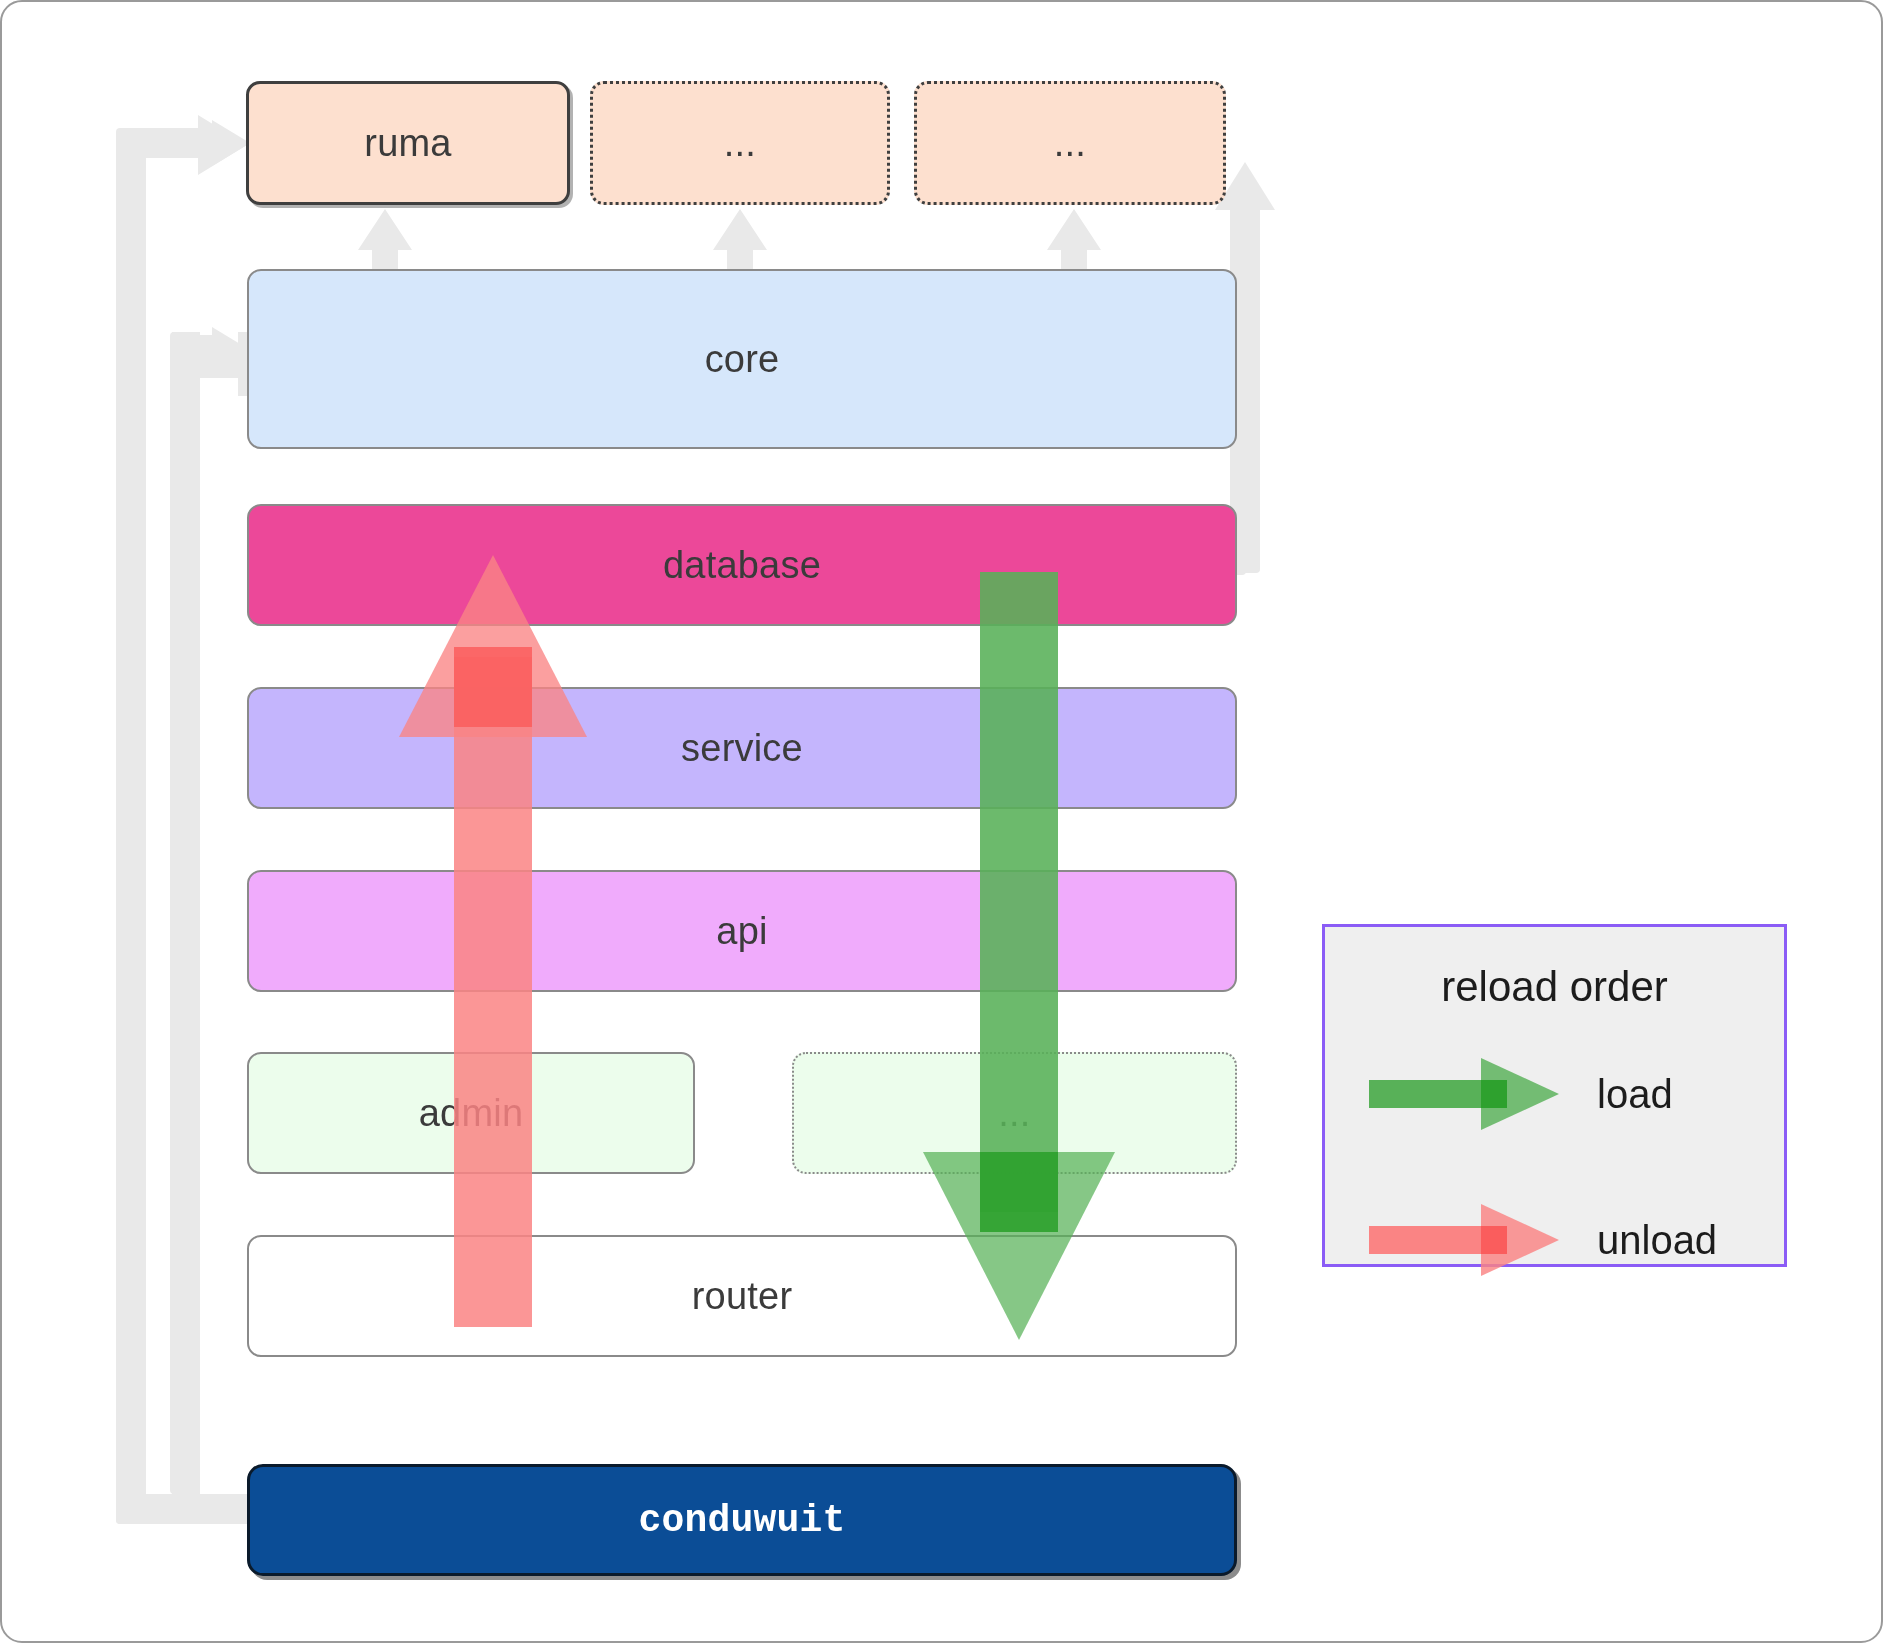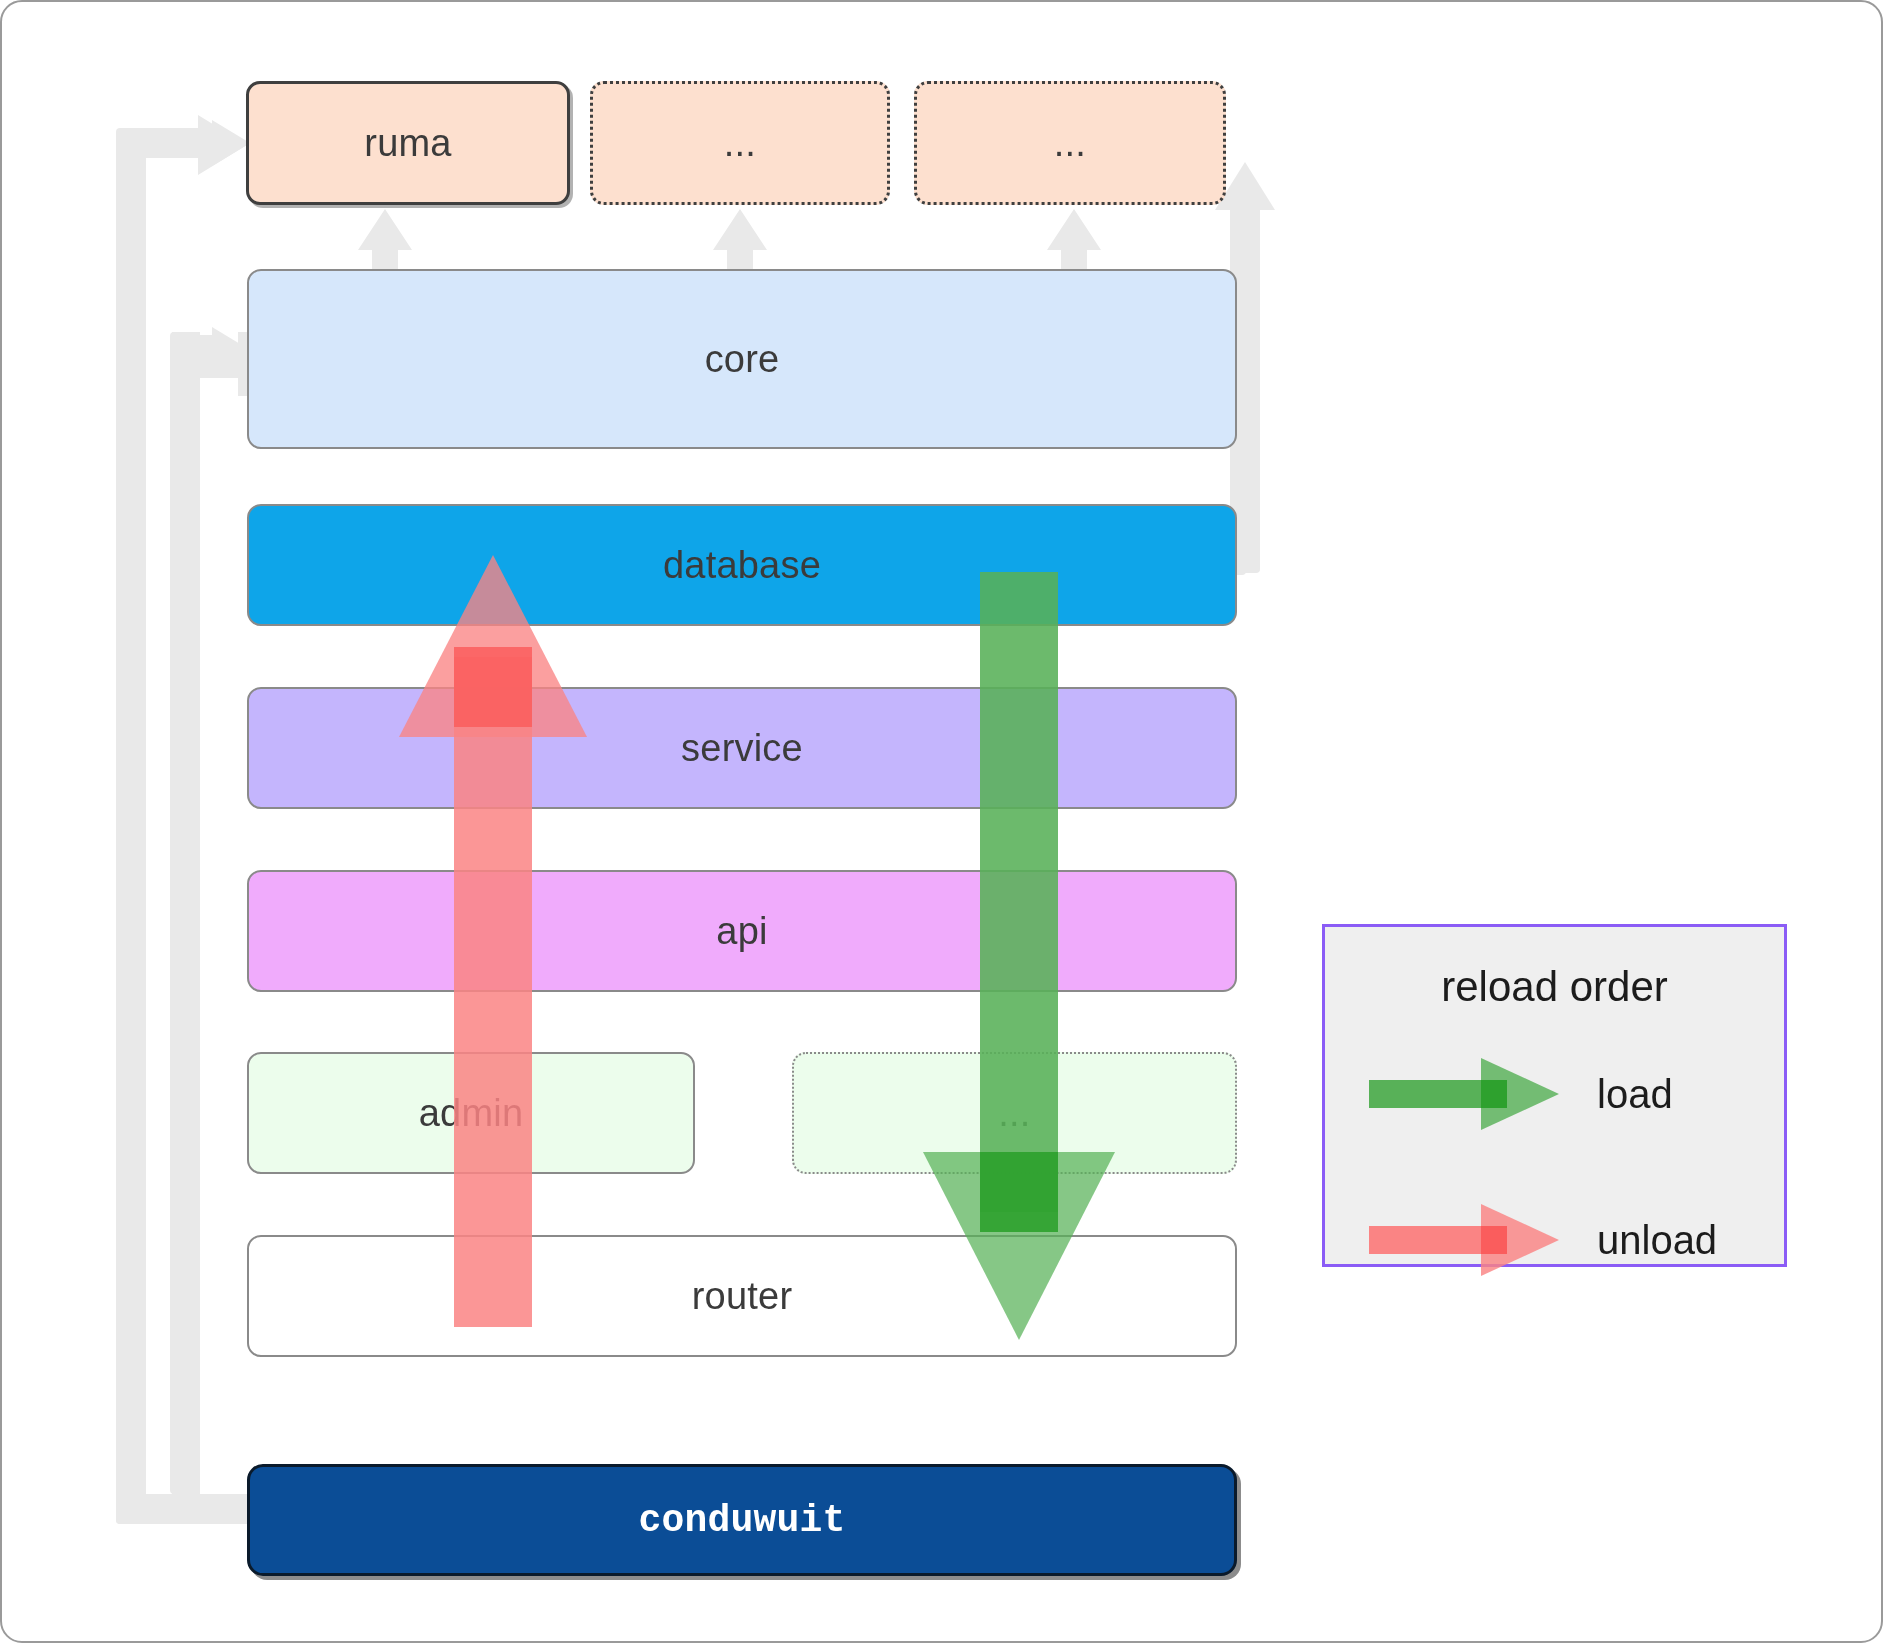--- a/index.html
+++ b/index.html
@@ -42,21 +42,21 @@
   }
   .dep-dotted {
     background: #fde0cf;
     border: 3px dotted #3f3f3f;
     box-shadow: none;
   }
 
   
   .layer { border: 2px solid #8a8a8a; }
   .layer-core     { background: #d6e7fb; }
-  .layer-database { background: #0ea5e9; }
+  .layer-database { background: #ec4899; }
   .layer-service  { background: #c4b5fd; }
   .layer-api      { background: #f0abfc; }
   .layer-admin    { background: #ecfdec; }
   .layer-dots     { background: #ecfdec; border: 2px dotted #8a8a8a; }
   .layer-router   { background: #ffffff; }
 
   .root {
     background: #0b4d96;
     border: 3px solid #0a1a2b;
     color: #ffffff;

